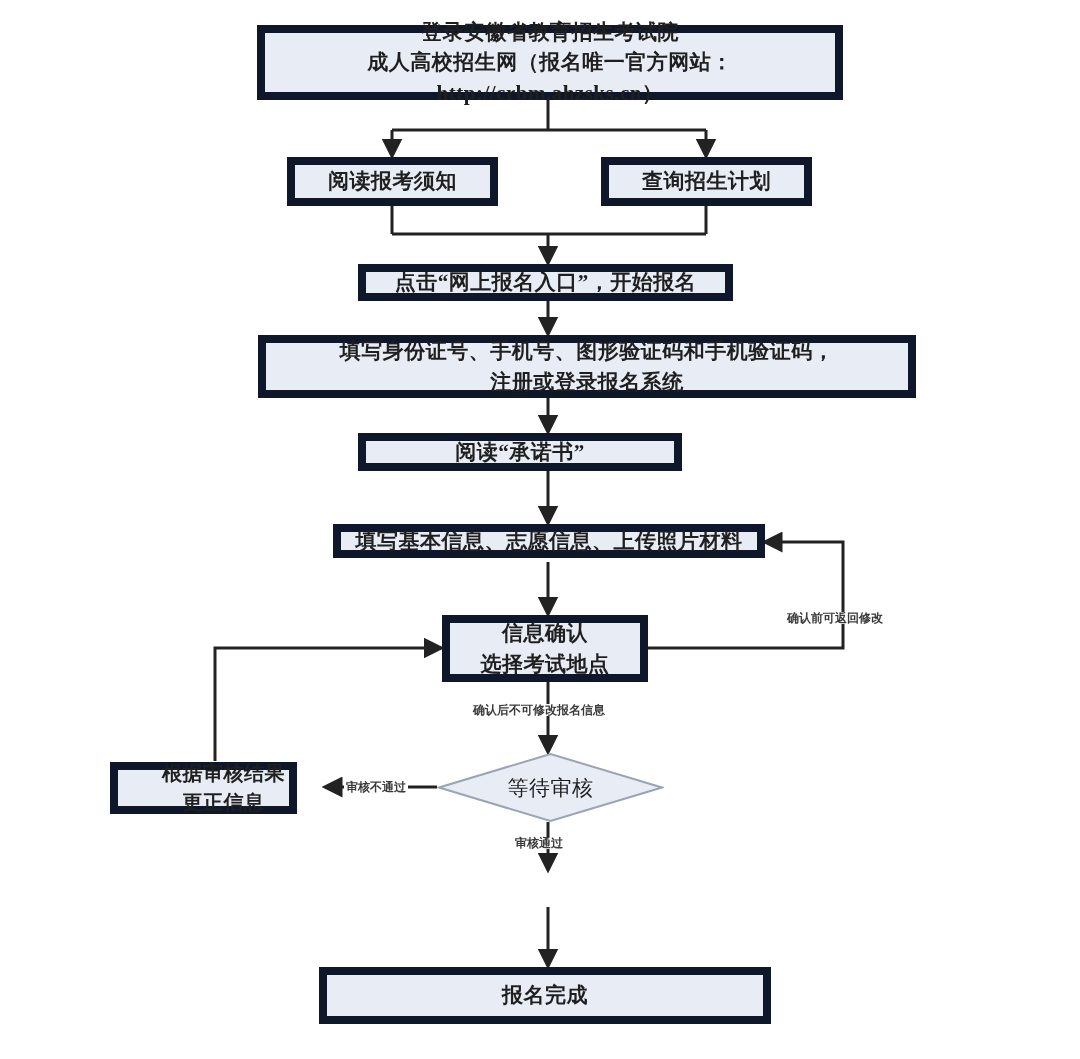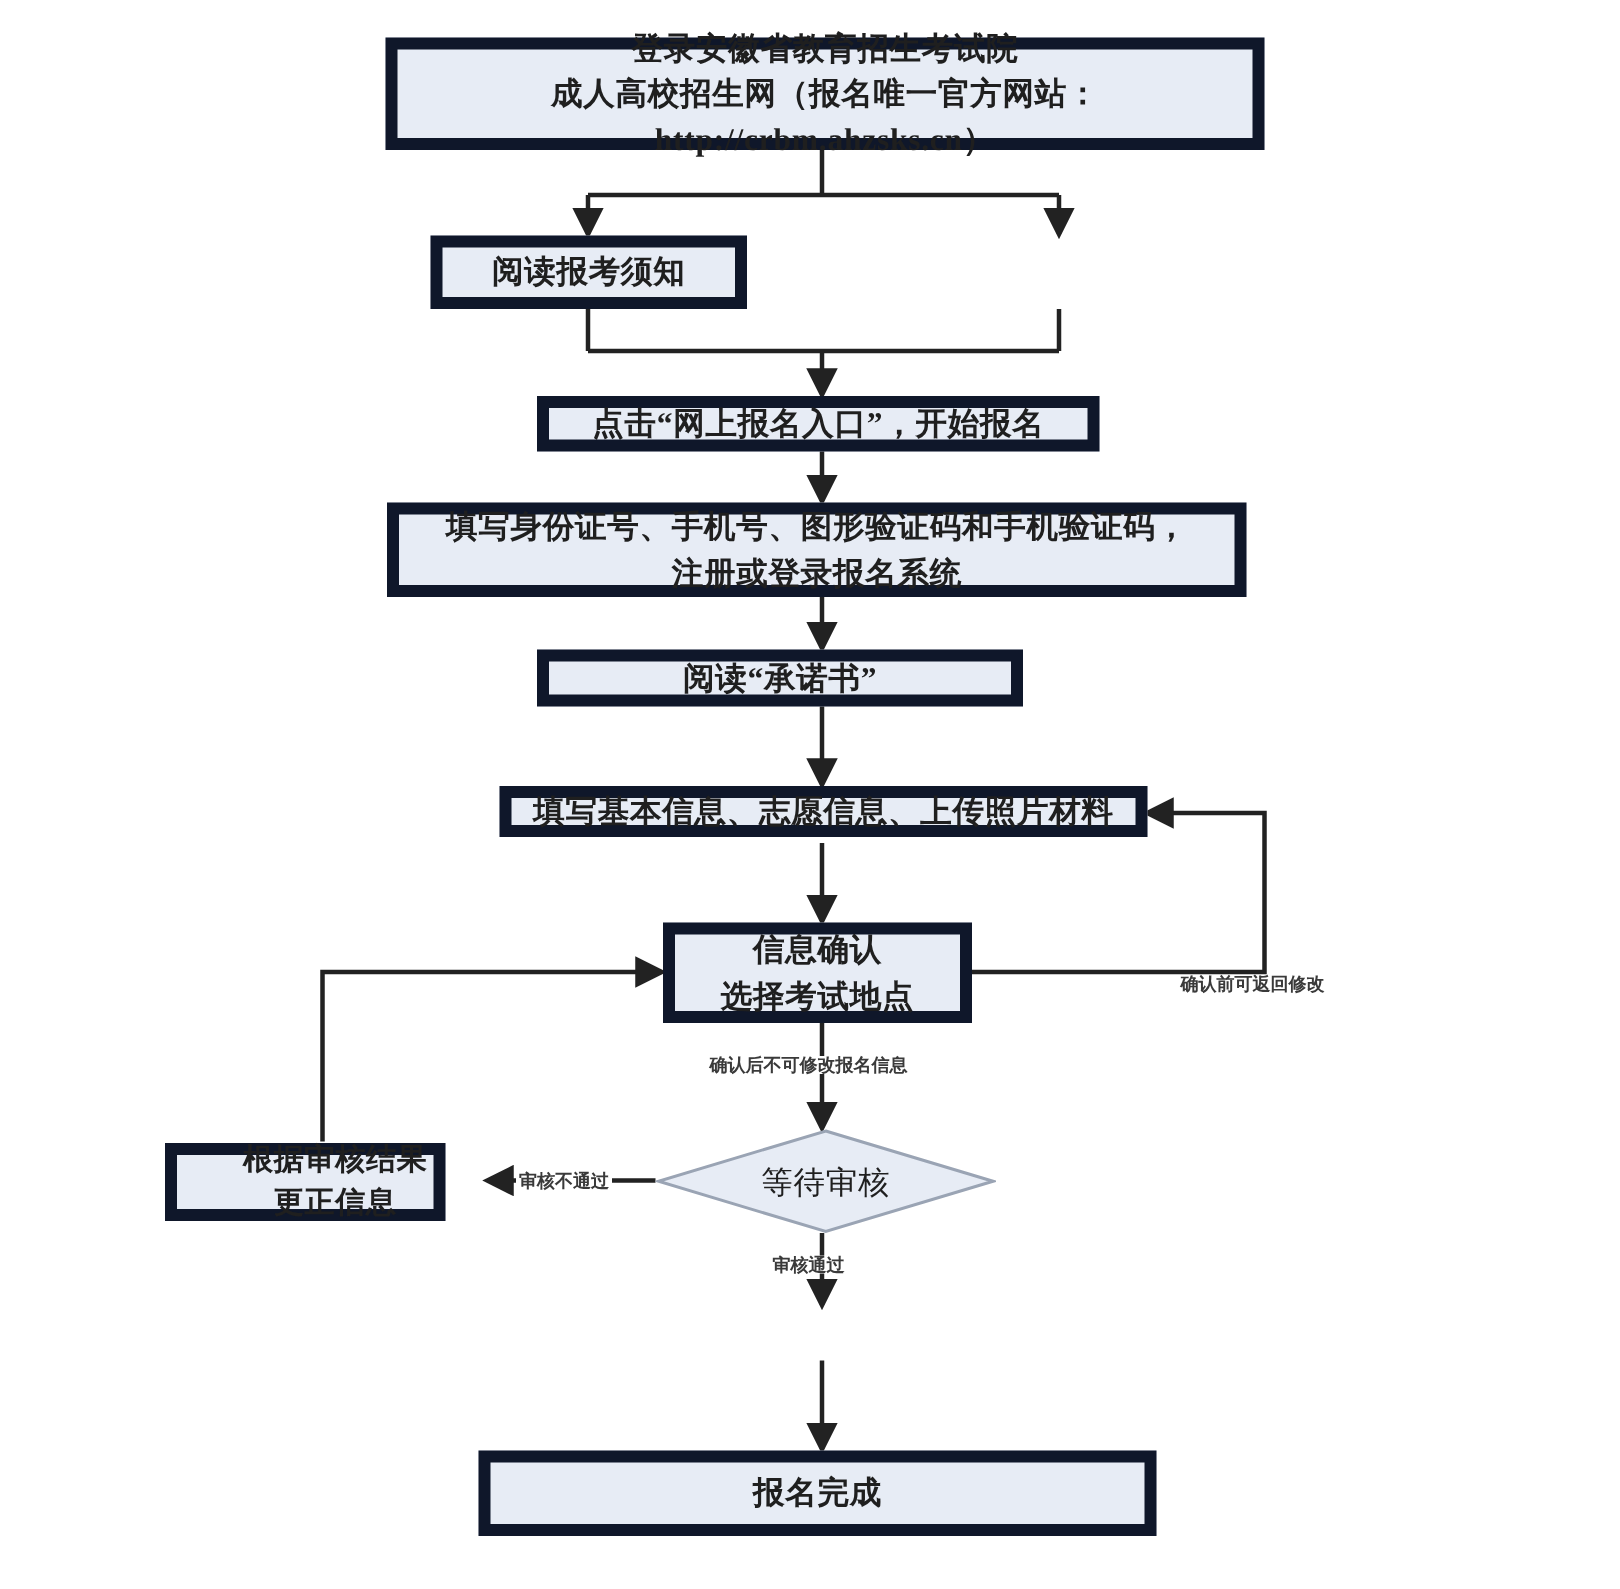--- a/index.html
+++ b/index.html
@@ -120,24 +120,25 @@
 
       <path d="M 548 907 L 548 966" marker-end="url(#arrow)"></path>
     </g>
   </svg>
 
   <div class="node" style="left:257px; top:25px; width:586px; height:75px;">登录安徽省教育招生考试院
 成人高校招生网（报名唯一官方网站：http://crbm.ahzsks.cn）</div>
 
   <div class="node" style="left:287px; top:157px; width:211px; height:49px;">阅读报考须知</div>
 
+  <div class="node" style="left:601px; top:157px; width:211px; height:49px;">查询招生计划</div>
 
   <div class="node" style="left:358px; top:264px; width:375px; height:37px;">点击“网上报名入口”，开始报名</div>
 
-  <div class="node" style="left:258px; top:335px; width:573px; height:63px;">填写身份证号、手机号、图形验证码和手机验证码，
+  <div class="node" style="left:258px; top:335px; width:658px; height:63px;">填写身份证号、手机号、图形验证码和手机验证码，
 注册或登录报名系统</div>
 
   <div class="node" style="left:358px; top:433px; width:324px; height:38px;">阅读“承诺书”</div>
 
   <div class="node" style="left:333px; top:524px; width:432px; height:34px;">填写基本信息、志愿信息、上传照片材料</div>
 
   <div class="node" style="left:442px; top:615px; width:206px; height:67px;">信息确认
 选择考试地点</div>
 
   <div class="node small-text" style="left:110px; top:762px; width:187px; height:52px;padding-left:40px;">根据审核结果更正信息</div>
@@ -145,21 +146,21 @@
   <div class="diamond-wrap" style="left:437px; top:752px; width:227px; height:71px;">
     <svg width="227" height="71" viewBox="0 0 227 71" xmlns="http://www.w3.org/2000/svg">
       <polygon points="113.5,2 225,35.5 113.5,69 2,35.5" fill="#e7ecf5" stroke="#9aa4b4" stroke-width="2"></polygon>
     </svg>
     <div class="diamond-label">等待审核</div>
   </div>
 
 
   <div class="node" style="left:319px; top:967px; width:452px; height:57px;">报名完成</div>
 
-  <div class="edge-label" style="left:785px; top:650px;">确认前可返回修改</div>
+  <div class="edge-label" style="left:785px; top:612px;">确认前可返回修改</div>
 
   <div class="edge-label" style="left:471px; top:704px;">确认后不可修改报名信息</div>
 
   <div class="edge-label" style="left:344px; top:781px;">审核不通过</div>
 
   <div class="edge-label" style="left:513px; top:837px;">审核通过</div>
 
 </div>
 
 </body></html>

